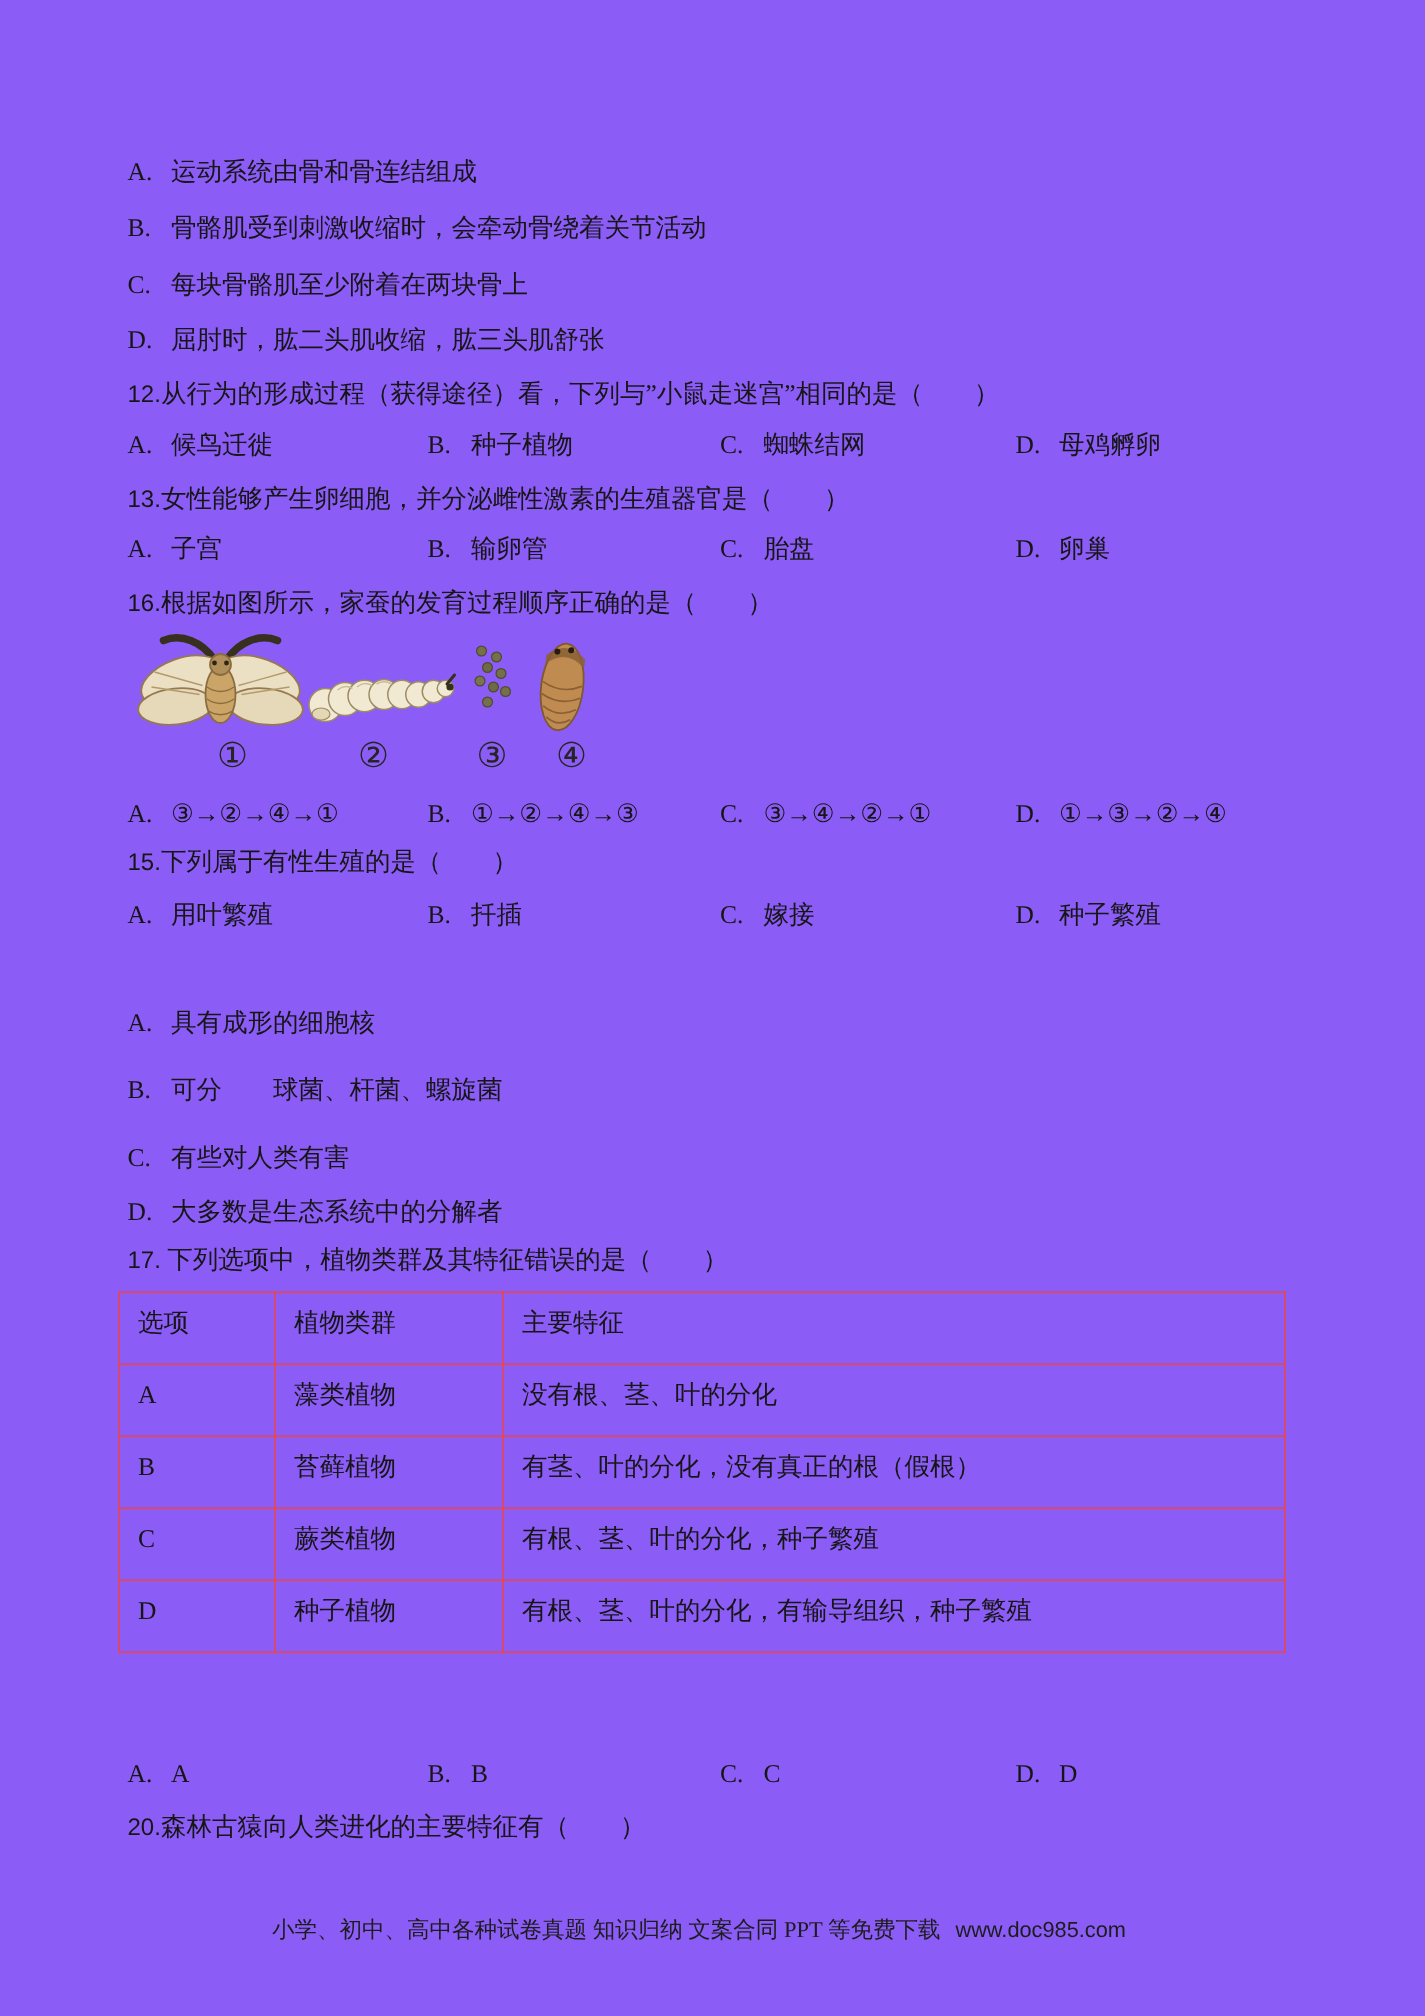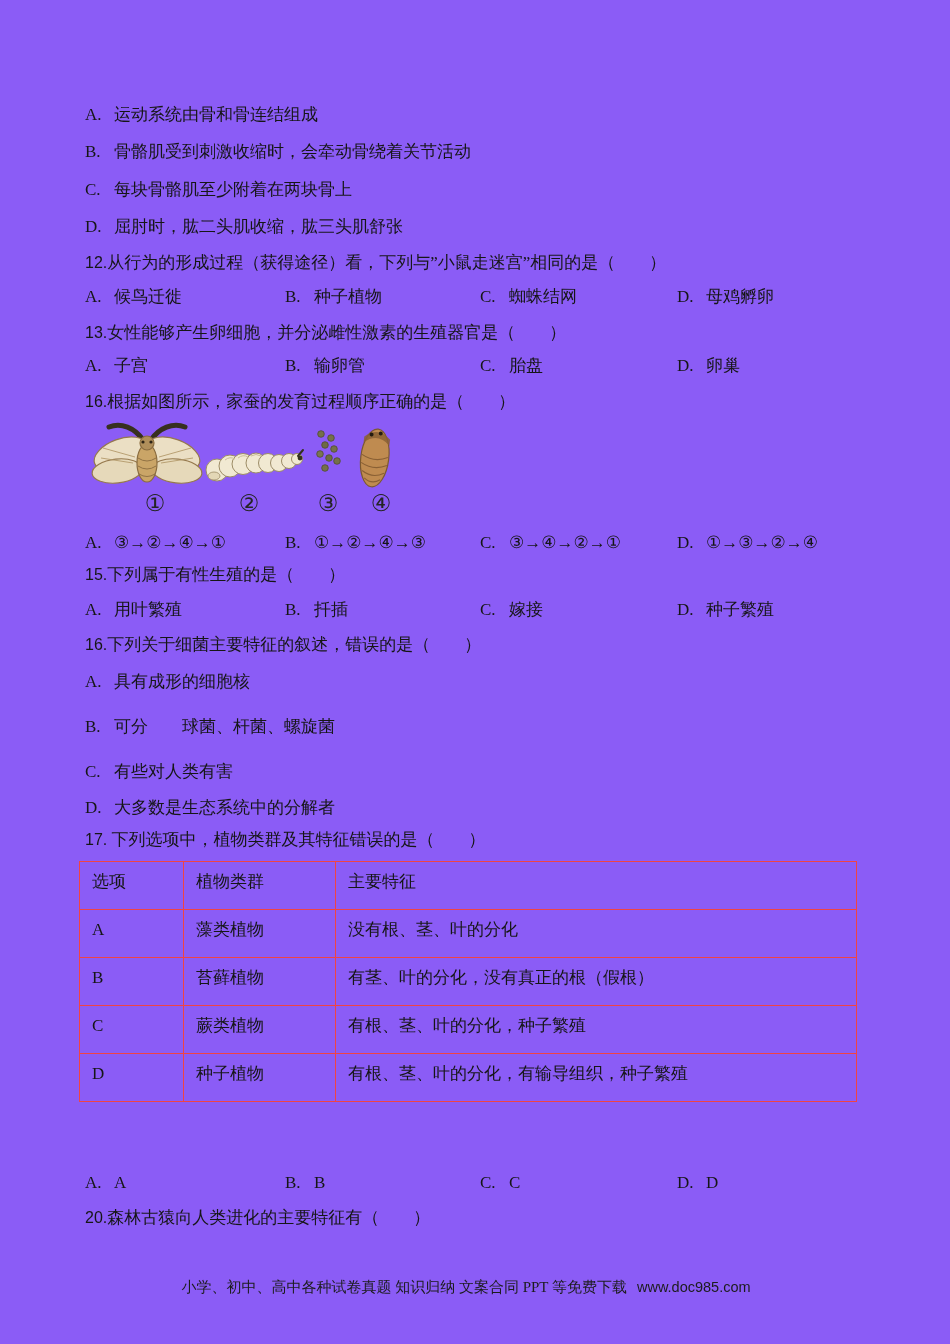--- a/index.html
+++ b/index.html
@@ -120,21 +120,20 @@
   </div>
 
   <div class="line" style="top:564px"><span class="qnum">15.</span><span>下列属于有性生殖的是（　　）</span></div>
   <div class="optrow" style="top:599px">
     <span class="cell c0"><span class="optlabel">A.</span><span>用叶繁殖</span></span>
     <span class="cell c1"><span class="optlabel">B.</span><span>扦插</span></span>
     <span class="cell c2"><span class="optlabel">C.</span><span>嫁接</span></span>
     <span class="cell c3"><span class="optlabel">D.</span><span>种子繁殖</span></span>
   </div>
 
-  <div class="line" style="top:634px"><span class="qnum">16.</span><span>下列关于细菌主要特征的叙述，错误的是（　　）</span></div>
   <div class="line" style="top:671px"><span class="optlabel">A.</span><span>具有成形的细胞核</span></div>
   <div class="line" style="top:716px"><span class="optlabel">B.</span><span>可分　　球菌、杆菌、螺旋菌</span></div>
   <div class="line" style="top:761px"><span class="optlabel">C.</span><span>有些对人类有害</span></div>
   <div class="line" style="top:797px"><span class="optlabel">D.</span><span>大多数是生态系统中的分解者</span></div>
 
   <div class="line" style="top:829px"><span class="qnum">17.</span><span> 下列选项中，植物类群及其特征错误的是（　　）</span></div>
 
   <table class="qtable">
     <colgroup>
         <col style="width:104px">

